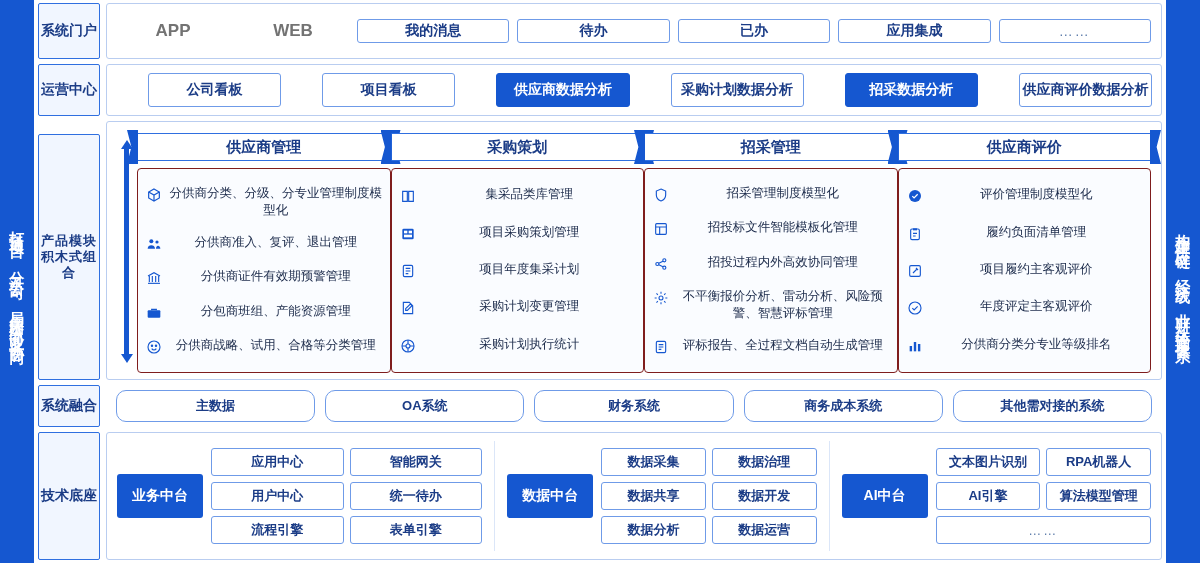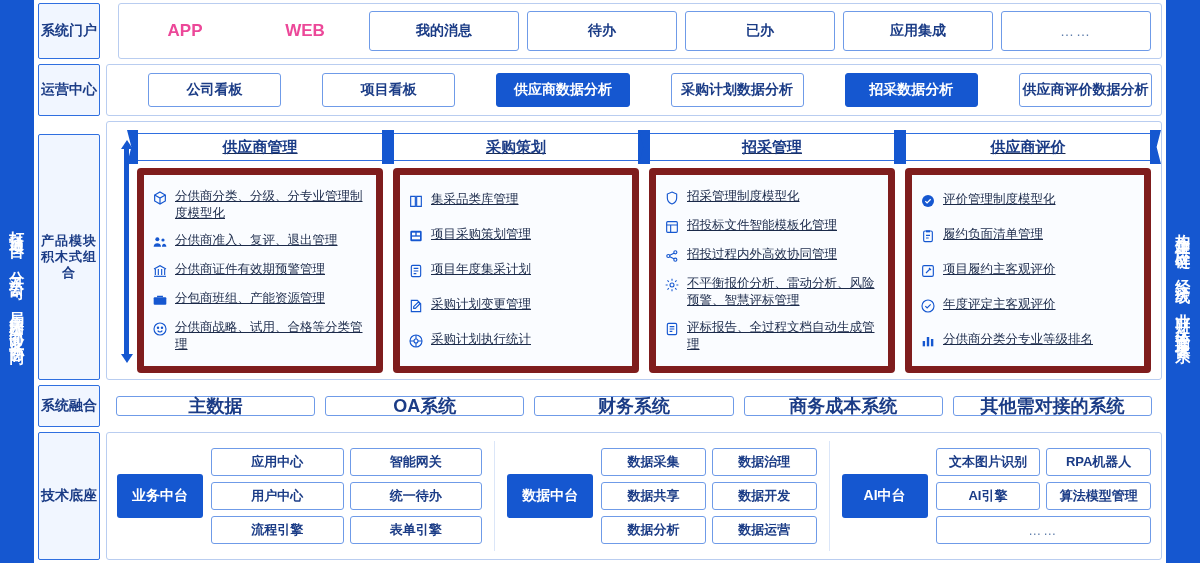--- a/index.html
+++ b/index.html
@@ -47,29 +47,29 @@
   .row-label.tall { font-size:13px; letter-spacing:1px;margin-top:13px; }
   .row-body {
     flex:1 1 auto;
     border:1px solid #b9cdf0;
     border-radius:3px;
     background:#ffffff;
     display:flex; align-items:center;
   }
 
   
-  .r1 { height:56px; margin-bottom:5px;gap:12px; }
+  .r1 { height:56px; margin-bottom:5px; }
   .r1 .row-body { padding:0 10px; gap:8px; }
   .r1-plain {
     flex:0 0 auto; width:112px; text-align:center;
-    font-size:17px; font-weight:bold; color:#ec4899;
+    font-size:17px; font-weight:bold; color:#737373;
   }
   .pill {
     flex:1 1 0;
-    height:40px;
+    height:24px;
     border:1px solid #6f9be8;
     border-radius:3px;
     background:#ffffff;
     display:flex; align-items:center; justify-content:center;
     font-size:14px; font-weight:bold; color:#1b3c86;
   }
   .pill.dots { color:#5e7dab; font-weight:normal; letter-spacing:2px; }
 
   
   .r2 { height:52px; margin-bottom:5px; }
@@ -81,21 +81,21 @@
     display:flex; align-items:center; justify-content:center;
     font-size:14px; font-weight:bold; color:#1b3c86;
     white-space:nowrap;
     margin-left:32px;
   }
   .chip.solid { background:#1557d0; border-color:#1557d0; color:#ffffff;font-family:Liberation Serif, serif; }
 
   
   .r3 { flex:1 1 auto; margin-bottom:5px; min-height:0; }
   .r3 .row-body { align-items:stretch; padding:8px 10px 6px 10px; }
-  .r3-inner { display:flex; flex:1 1 auto; align-items:stretch; gap:10px; min-width:0;text-decoration:underline; }
+  .r3-inner { display:flex; flex:1 1 auto; align-items:stretch; min-width:0; }
   .arrow-col {
     width:20px; flex:0 0 20px;
     display:flex; align-items:center; justify-content:center;
   }
   .dbl-arrow { width:12px; height:92%; position:relative; }
   .dbl-arrow:before, .dbl-arrow:after {
     content:""; position:absolute; left:3px; width:5px; background:#1557d0;
   }
   .dbl-arrow:before { top:8px; bottom:8px; }
   .dbl-arrow .up, .dbl-arrow .dn {
@@ -117,44 +117,45 @@
     font-size:15px; font-weight:bold; color:#1b3c86;
   }
   .ribbon:before, .ribbon:after {
     content:""; position:absolute; top:-4px; width:11px; height:34px;
     background:#1557d0;
   }
   .ribbon:before { left:-11px; clip-path:polygon(0 0,100% 0,100% 100%,0 100%,40% 50%); }
   .ribbon:after { right:-11px; clip-path:polygon(0 0,100% 0,60% 50%,100% 100%,0 100%); }
   .mod-body {
     flex:1 1 auto;
-    border:7px solid #7f1d1d; border-radius:4px;
+    border:1px solid #7f1d1d; border-radius:4px;
     background:#fafcff;
     padding:8px 7px;
     display:flex; flex-direction:column; justify-content:space-around;
     min-height:0;
+    text-align:center;
   }
   .item { display:flex; align-items:flex-start; gap:6px; font-size:12.5px; color:#1b2a4a; line-height:1.35; }
   .item .ico {
     flex:0 0 18px; width:18px; height:18px; margin-top:1px;
     display:flex; align-items:center; justify-content:center;
     color:#1557d0;
   }
   .item .ico svg { width:16px; height:16px; display:block; }
   .item .txt { flex:1 1 auto; }
 
   
   .r4 { height:42px; margin-bottom:5px; }
   .r4 .row-body { border:none; padding:0 10px; gap:10px; background:transparent; }
   .dashed-wrap { flex:1 1 auto; display:flex; gap:10px; align-items:center; padding:3px 0; }
   .sys {
-    flex:1 1 0; height:20px;
-    border:1px solid #6f9be8; border-radius:3px; background:#ffffff;
-    display:flex; align-items:center; justify-content:center;
-    font-size:18px; font-weight:bold; color:#1b3c86;
+    flex:1 1 0; height:32px;
+    border:1px solid #6f9be8; border-radius:10px; background:#ffffff;
+    display:flex; align-items:center; justify-content:center;
+    font-size:13px; font-weight:bold; color:#1b3c86;
   }
 
   
   .r5 { height:128px; }
   .r5 .row-body { padding:8px 10px; gap:12px; }
   .tech-group { flex:1 1 0; display:flex; align-items:center; gap:8px; min-width:0; }
   .tech-group.g1 { flex:1.18 1 0; }
   .tech-main {
     flex:0 0 86px; width:86px; height:44px;
     background:#1557d0; border-radius:3px;

